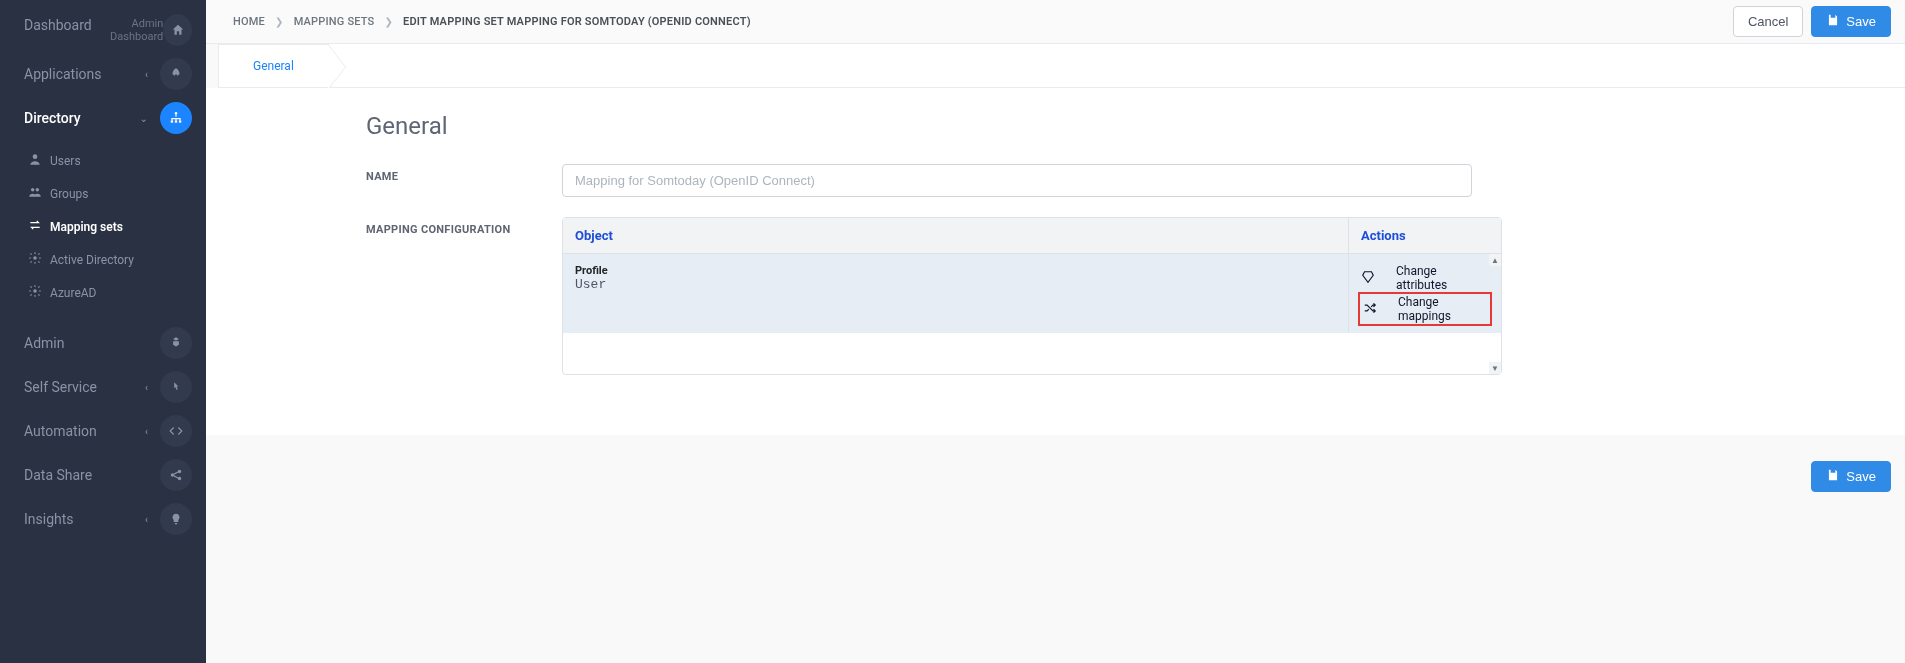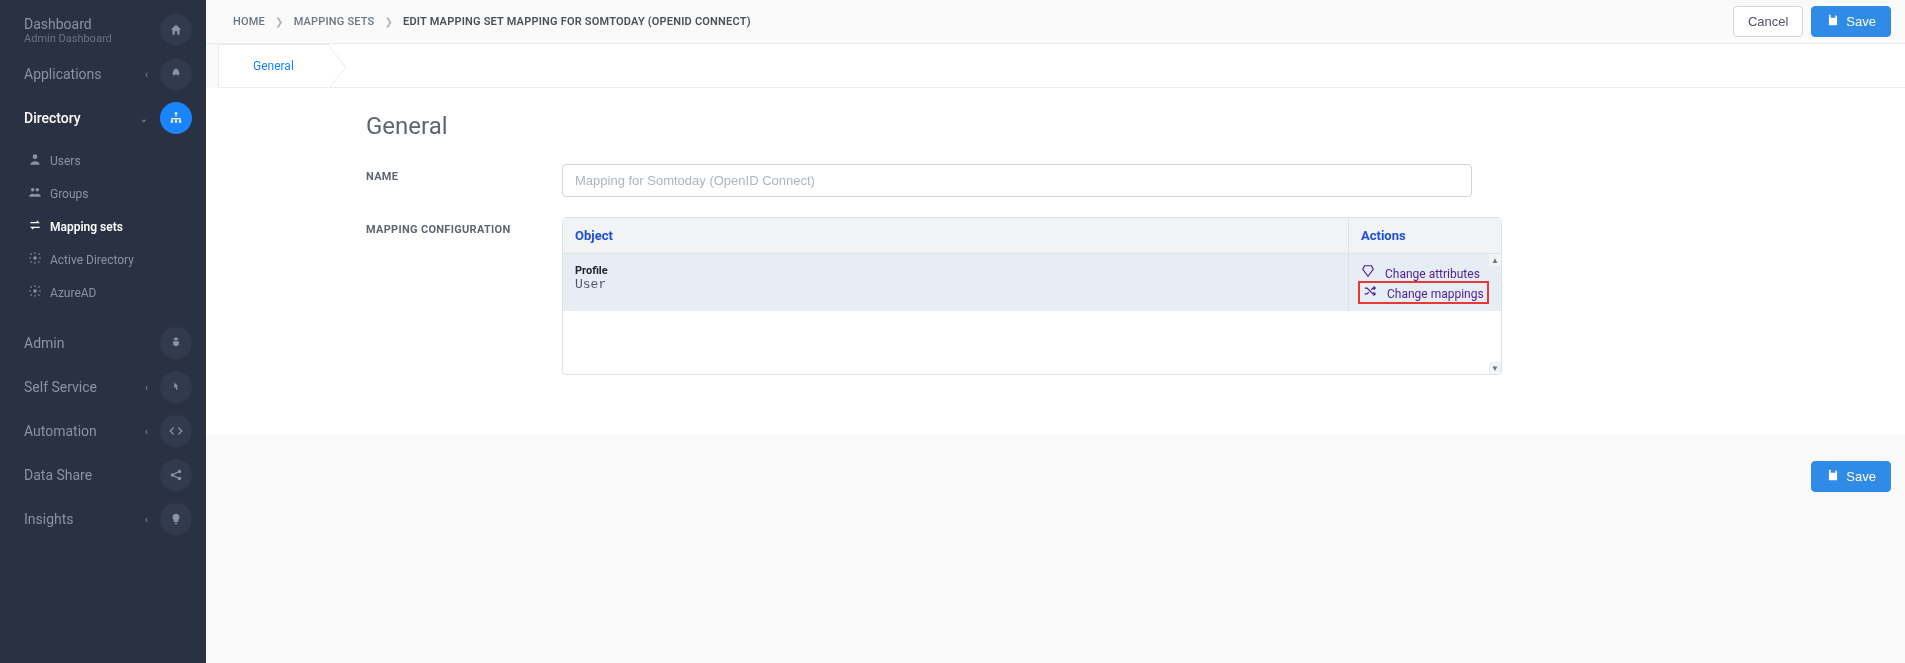--- a/index.html
+++ b/index.html
@@ -25,21 +25,21 @@
   overflow-y: auto;
 }
 .sidebar-row {
   display: flex;
   align-items: center;
   justify-content: space-between;
   padding: 6px 14px 6px 24px;
   cursor: pointer;
   position: relative;
 }
-.sidebar-row .label-group { display: flex; flex-direction: column; }
+.sidebar-row .label-group { display: flex; flex-direction: row; text-align: right; }
 .sidebar-row .label { font-size: 14px; }
 .sidebar-row .sublabel { font-size: 11px; color: #6b7385; }
 .sidebar-row .caret { font-size: 10px; margin-right: 6px; color: #8a92a5; }
 .sidebar-row.active .label { color: #fff; font-weight: 500; }
 .sidebar-row .badge-icon {
   width: 32px; height: 32px;
   border-radius: 50%;
   background: #323a4d;
   display: flex; align-items: center; justify-content: center;
   color: #8a92a5;
@@ -150,21 +150,21 @@
 .mapping-table .tbody { position: relative; min-height: 120px; }
 .mapping-table .trow {
   display: flex;
   background: #e6edf5;
 }
 .mapping-table .td { padding: 10px 12px; }
 .mapping-table .td.object { flex: 1; border-right: 1px solid #dee2e6; }
 .mapping-table .td.actions { width: 152px; display: flex; flex-direction: column; gap: 3px; font-size: 12px; }
 .td.object .title { font-weight: 700; font-size: 11px; color: #212529; }
 .td.object .desc { font-family: "Courier New", monospace; color: #4f5467; font-size: 13px; }
-.link-action { color: #4c1d95; display: flex; align-items: flex-end; gap: 10px; cursor: pointer; width: fit-content; }
+.link-action { color: #0f172a; display: flex; align-items: center; gap: 21px; cursor: pointer; width: fit-content; }
 .link-action.highlighted { outline: 2px solid #e53935; outline-offset: 1px; padding: 0 2px; }
 .scroll-corner {
   position: absolute; right: 0; top: 0;
   width: 12px; height: 12px;
   background: #f1f3f5;
   display: flex; align-items: center; justify-content: center;
   font-size: 8px; color: #6c757d;
 }
 .scroll-corner.bottom { top: auto; bottom: 0; }
 

